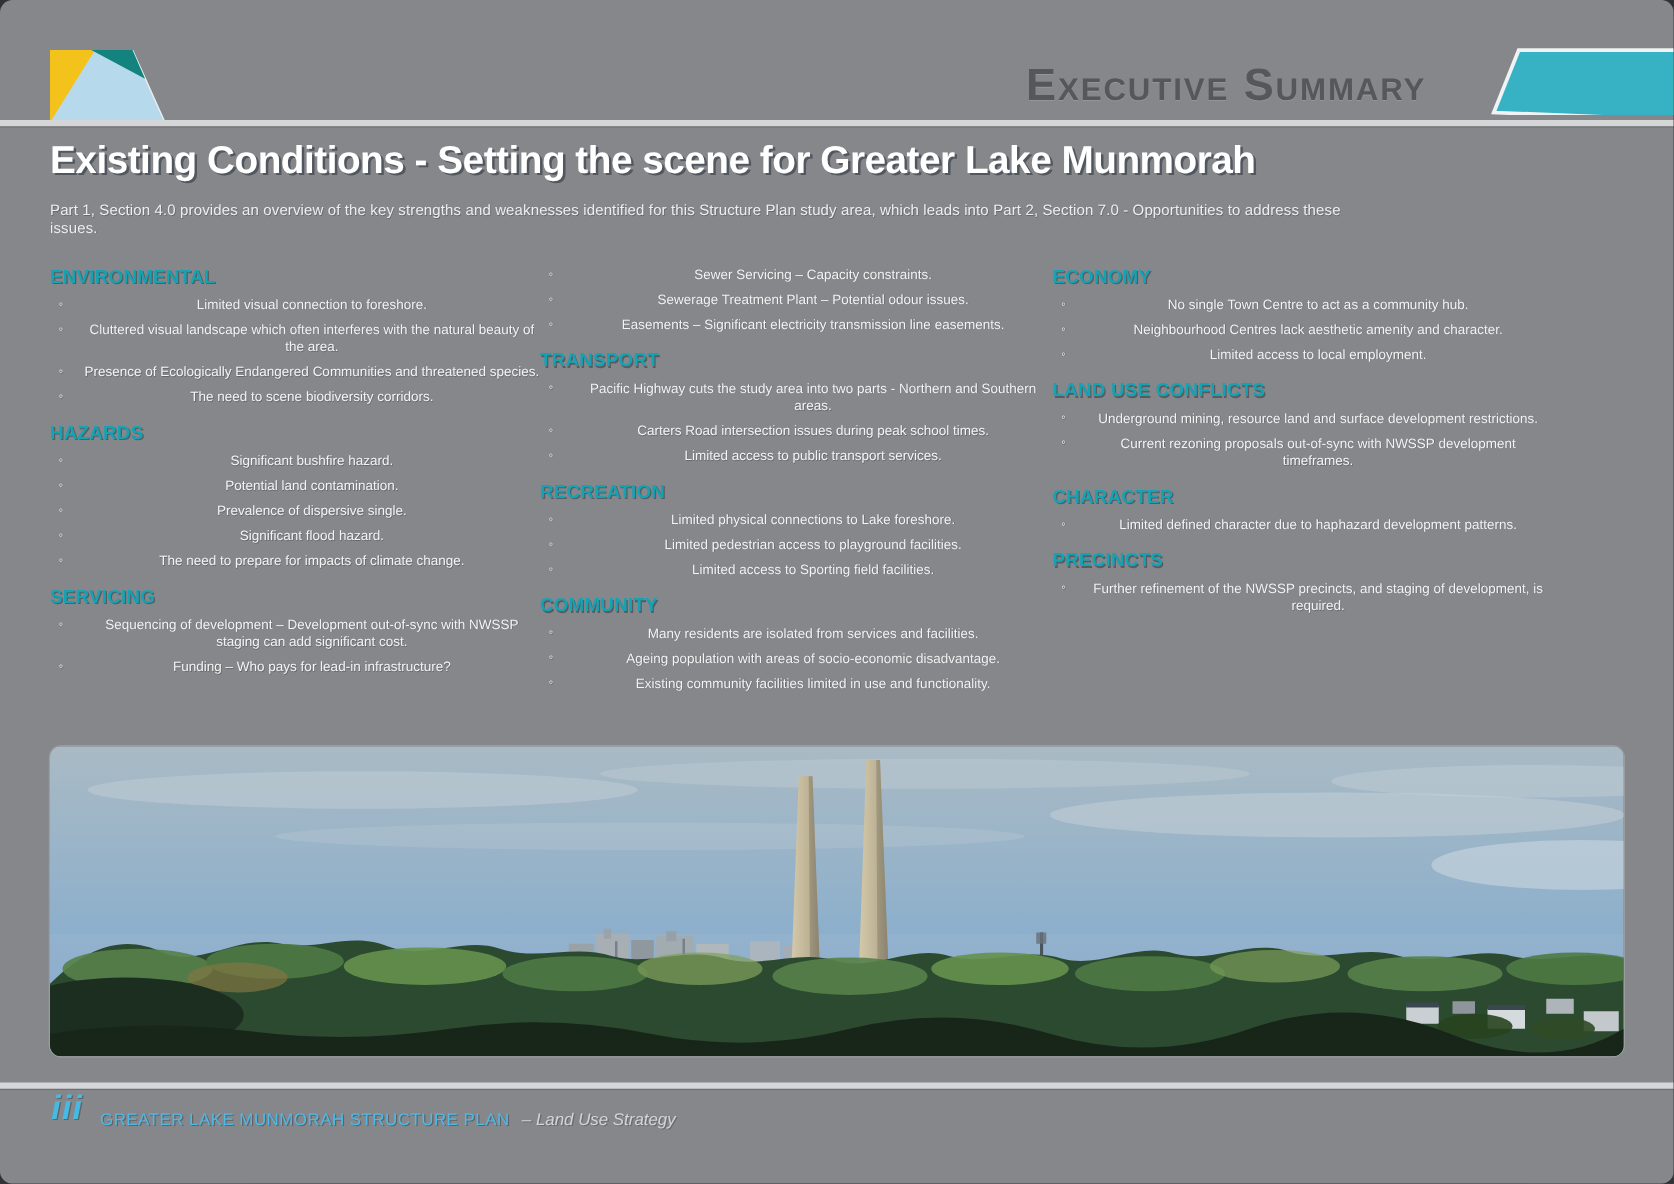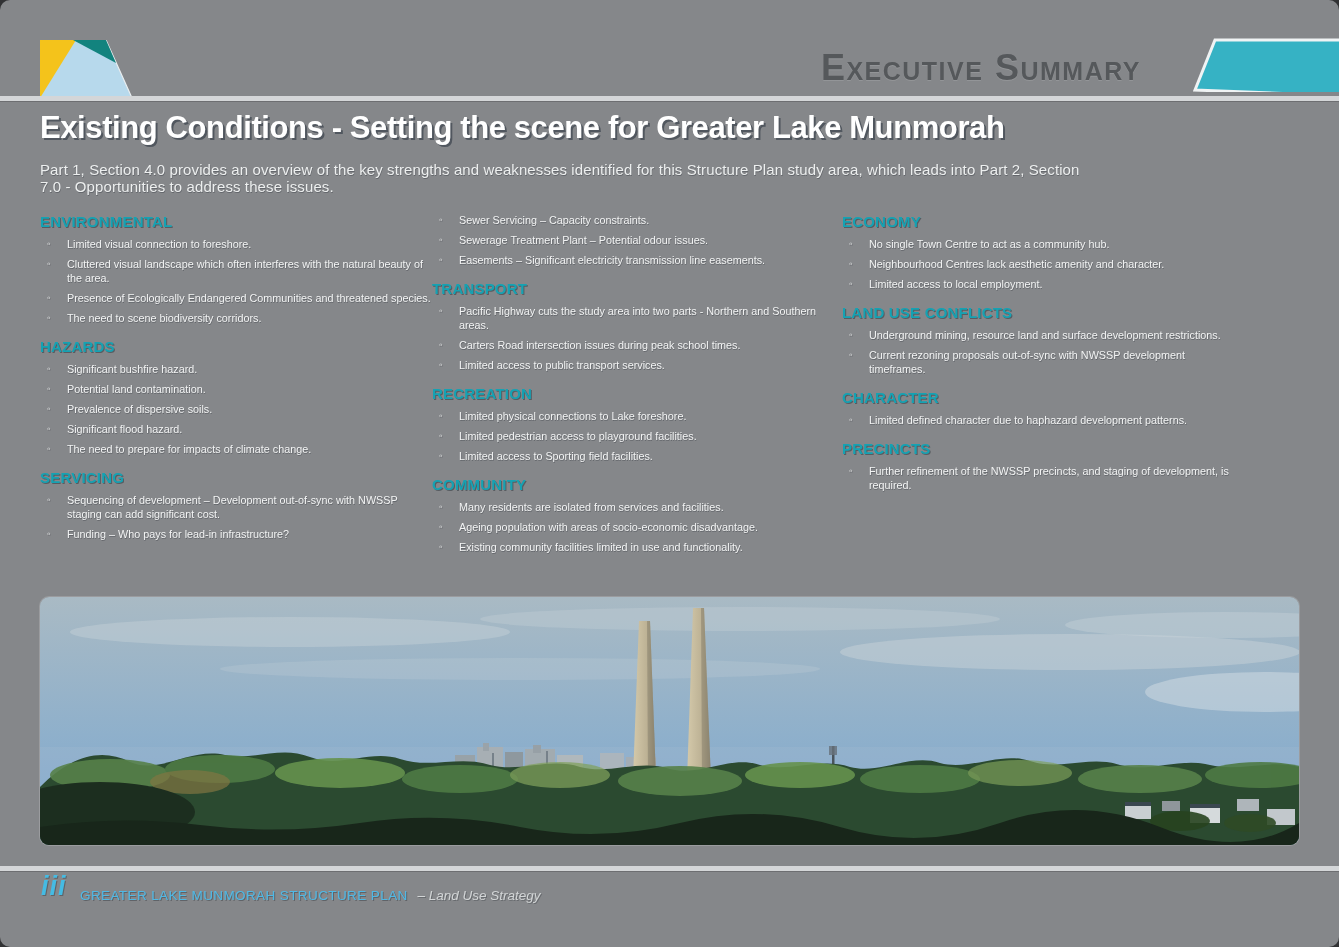--- a/index.html
+++ b/index.html
@@ -10,33 +10,33 @@
   .rule{position:absolute;left:0;right:0;height:5px;background:#D4D6D8;box-shadow:0 1px 0 rgba(0,0,0,.18);}
   .rule-header{top:96px;}
   .rule-footer{top:866px;}
   .header-title{position:absolute;top:47px;right:198px;font-variant:small-caps;font-weight:bold;
     font-size:36px;color:#55585B;letter-spacing:1.5px;text-shadow:0 1px 0 rgba(255,255,255,.12);}
   .corner{position:absolute;top:38px;right:0;width:150px;height:54px;}
 
   
   .page-title{position:absolute;left:40px;top:110px;font-size:31px;font-weight:bold;color:#ffffff;
     letter-spacing:-.4px;text-shadow:2px 2px 0 rgba(72,79,87,.85);white-space:nowrap;}
-  .intro{position:absolute;left:40px;top:161px;width:1060px;font-size:15px;color:#EDEFEF;
+  .intro{position:absolute;left:40px;top:161px;width:1060px;font-size:12px;color:#EDEFEF;
     letter-spacing:.1px;text-shadow:.5px .5px 0 rgba(60,64,70,.45);}
 
   
   .columns{position:absolute;left:40px;top:213px;width:1262px;height:380px;display:flex;overflow:hidden;}
   .col{flex:0 0 auto;}
   .col:nth-child(1){width:392px;}
   .col:nth-child(2){width:410px;}
   .col:nth-child(3){width:398px;}
   .sec-h{margin:13px 0 7px;font-size:15px;font-weight:bold;color:#15A2B3;letter-spacing:.2px;
     text-shadow:1px 1px 0 rgba(68,74,80,.7);}
   .col > .sec-h:first-child{margin-top:0;}
-  .sec-list{list-style:none;margin:0;padding:0;}
+  .sec-list{list-style:none;margin:0;padding:0;text-align:center;}
   .sec-list li{position:relative;padding-left:27px;margin:0 0 6px;font-size:10.8px;line-height:14px;
     color:#F3F4F4;text-shadow:.5px .5px 0 rgba(60,64,70,.45);}
   .sec-list li::before{content:"◦";position:absolute;left:7px;top:0;font-size:10px;color:#E9EAEA;}
 
   
   .photo{position:absolute;left:40px;top:597px;width:1259px;height:248px;border-radius:9px;overflow:hidden;
     box-shadow:0 0 0 1px rgba(255,255,255,.18);}
   .photo svg{display:block;width:100%;height:100%;}
 
   
@@ -74,21 +74,21 @@
         <ul class="sec-list">
           <li>Limited visual connection to foreshore.</li>
           <li>Cluttered visual landscape which often interferes with the natural beauty of the area.</li>
           <li>Presence of Ecologically Endangered Communities and threatened species.</li>
           <li>The need to scene biodiversity corridors.</li>
         </ul>
         <h3 class="sec-h">HAZARDS</h3>
         <ul class="sec-list">
           <li>Significant bushfire hazard.</li>
           <li>Potential land contamination.</li>
-          <li>Prevalence of dispersive soils.</li>
+          <li>Prevalence of dispersive single.</li>
           <li>Significant flood hazard.</li>
           <li>The need to prepare for impacts of climate change.</li>
         </ul>
         <h3 class="sec-h">SERVICING</h3>
         <ul class="sec-list">
           <li>Sequencing of development – Development out-of-sync with NWSSP staging can add significant cost.</li>
           <li>Funding – Who pays for lead-in infrastructure?</li>
         </ul>
       </div>
       <div class="col">

